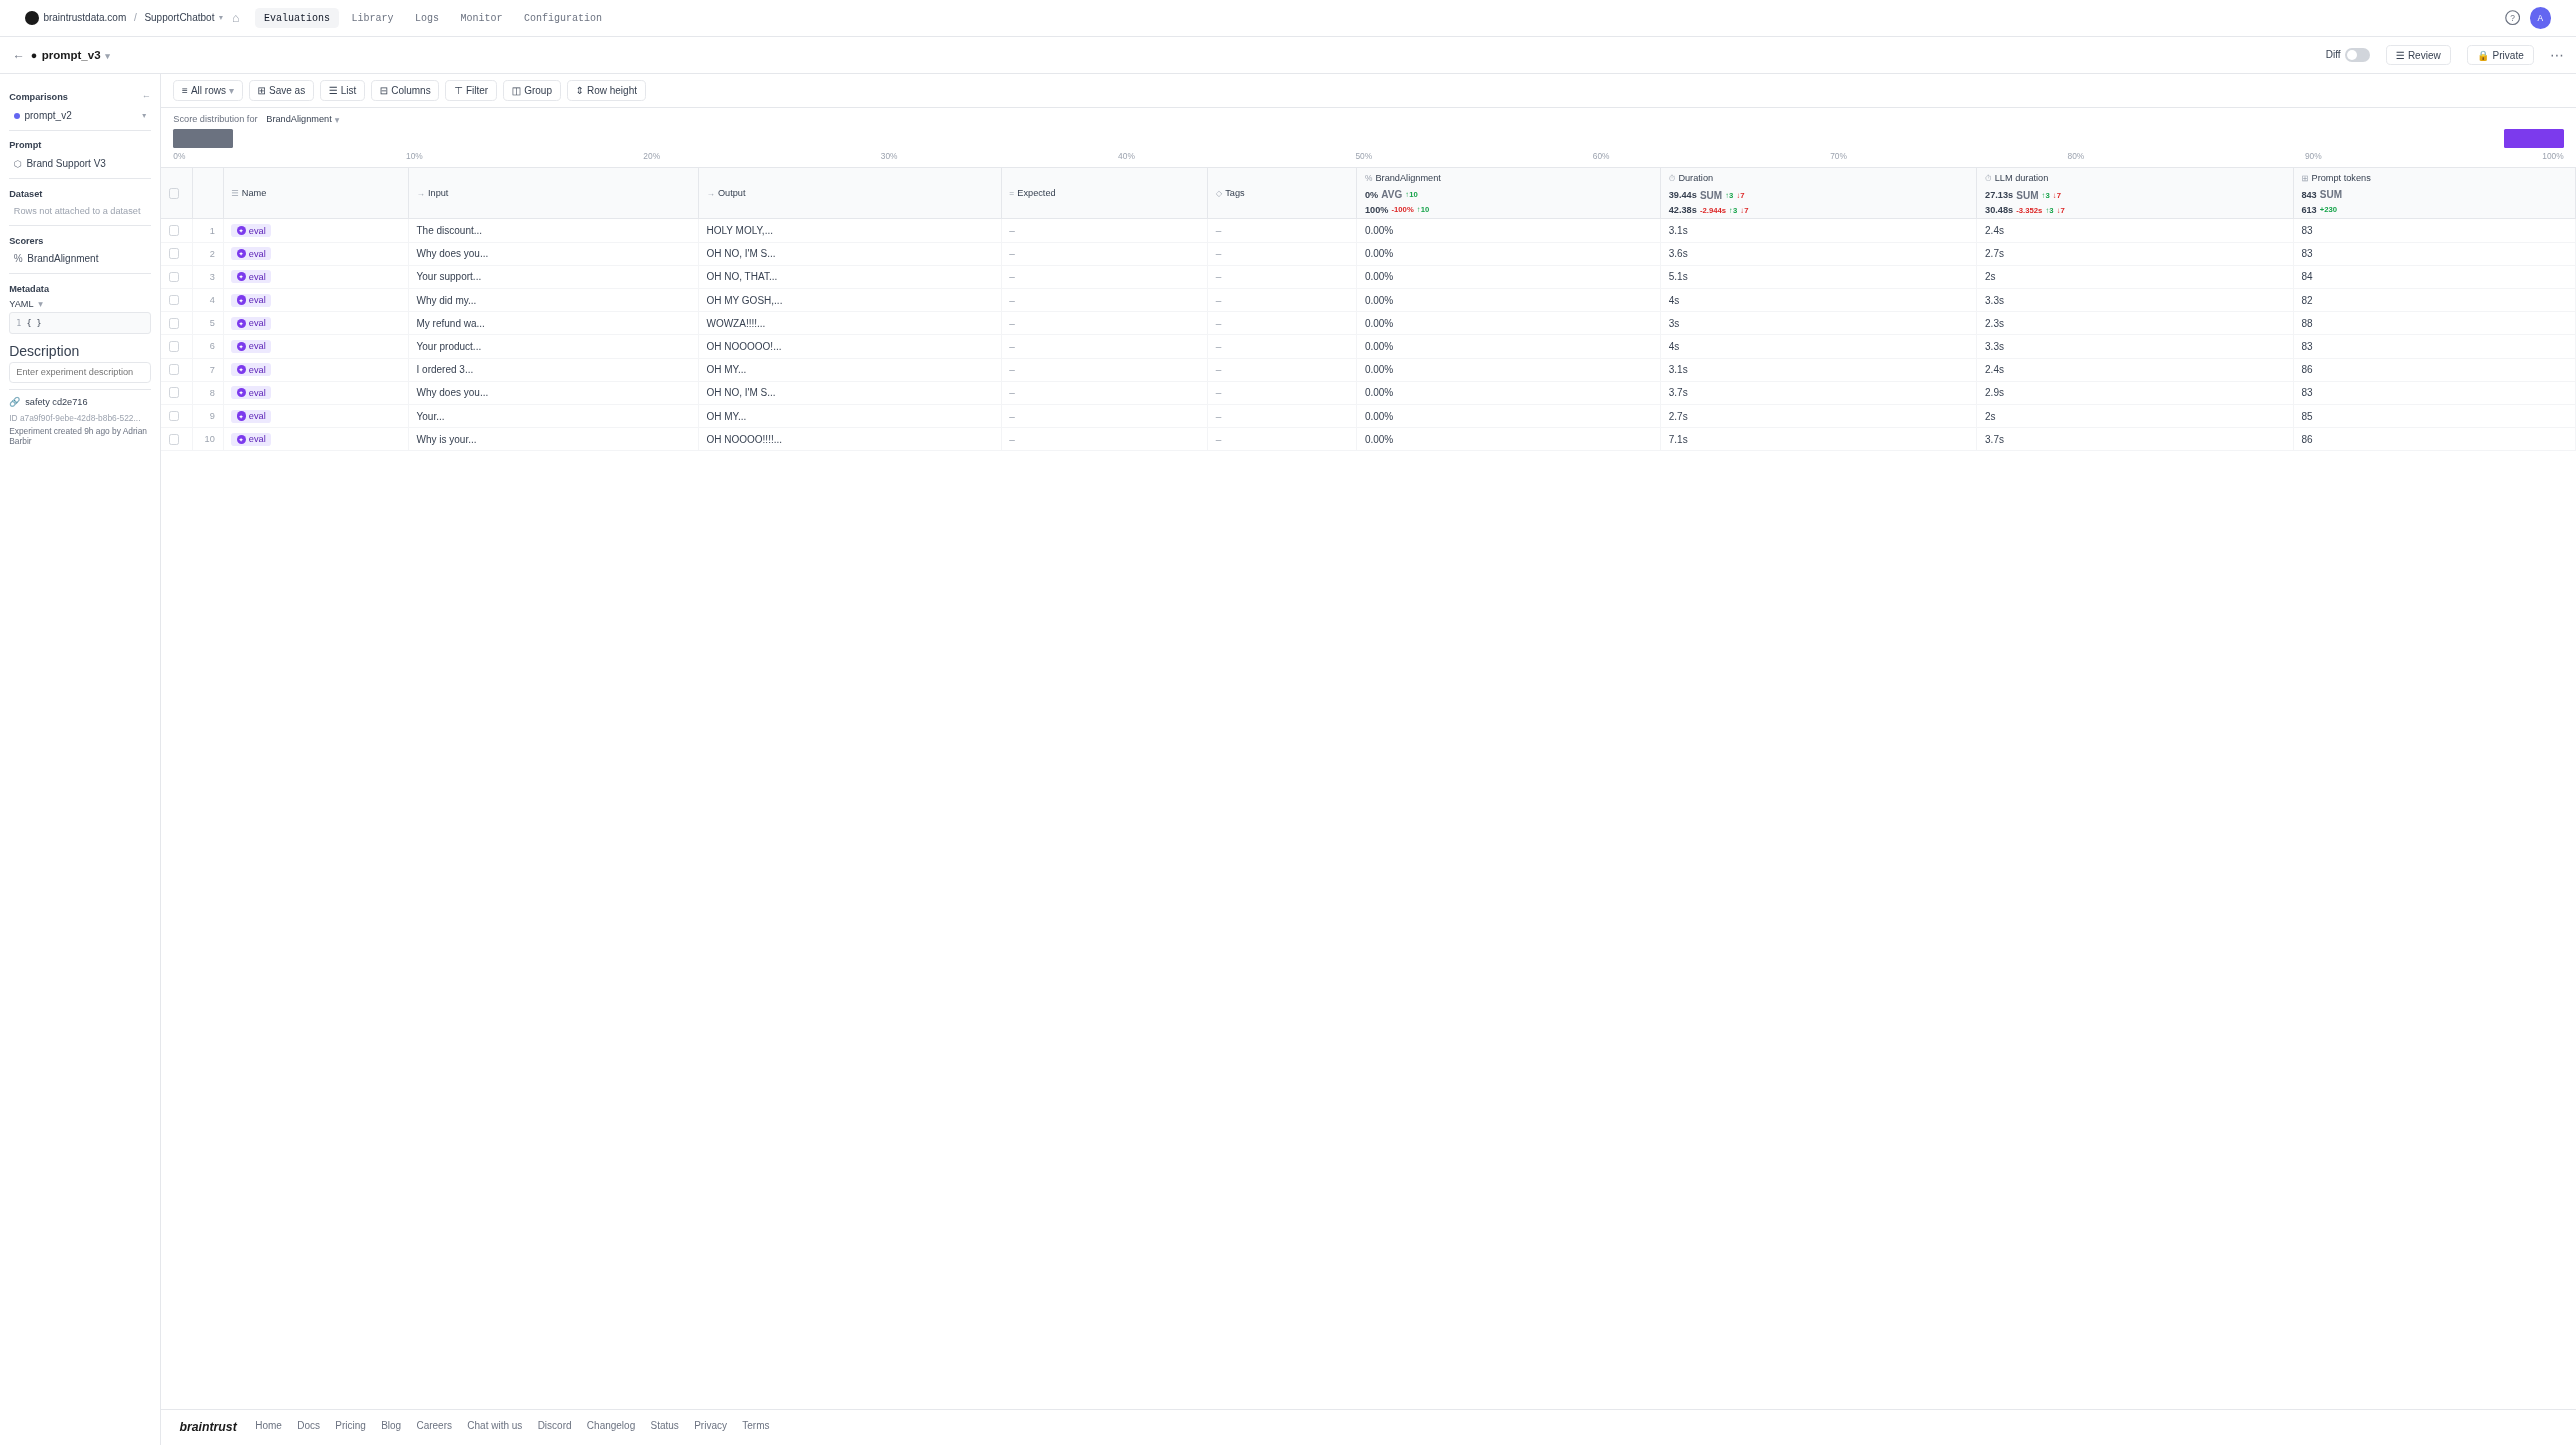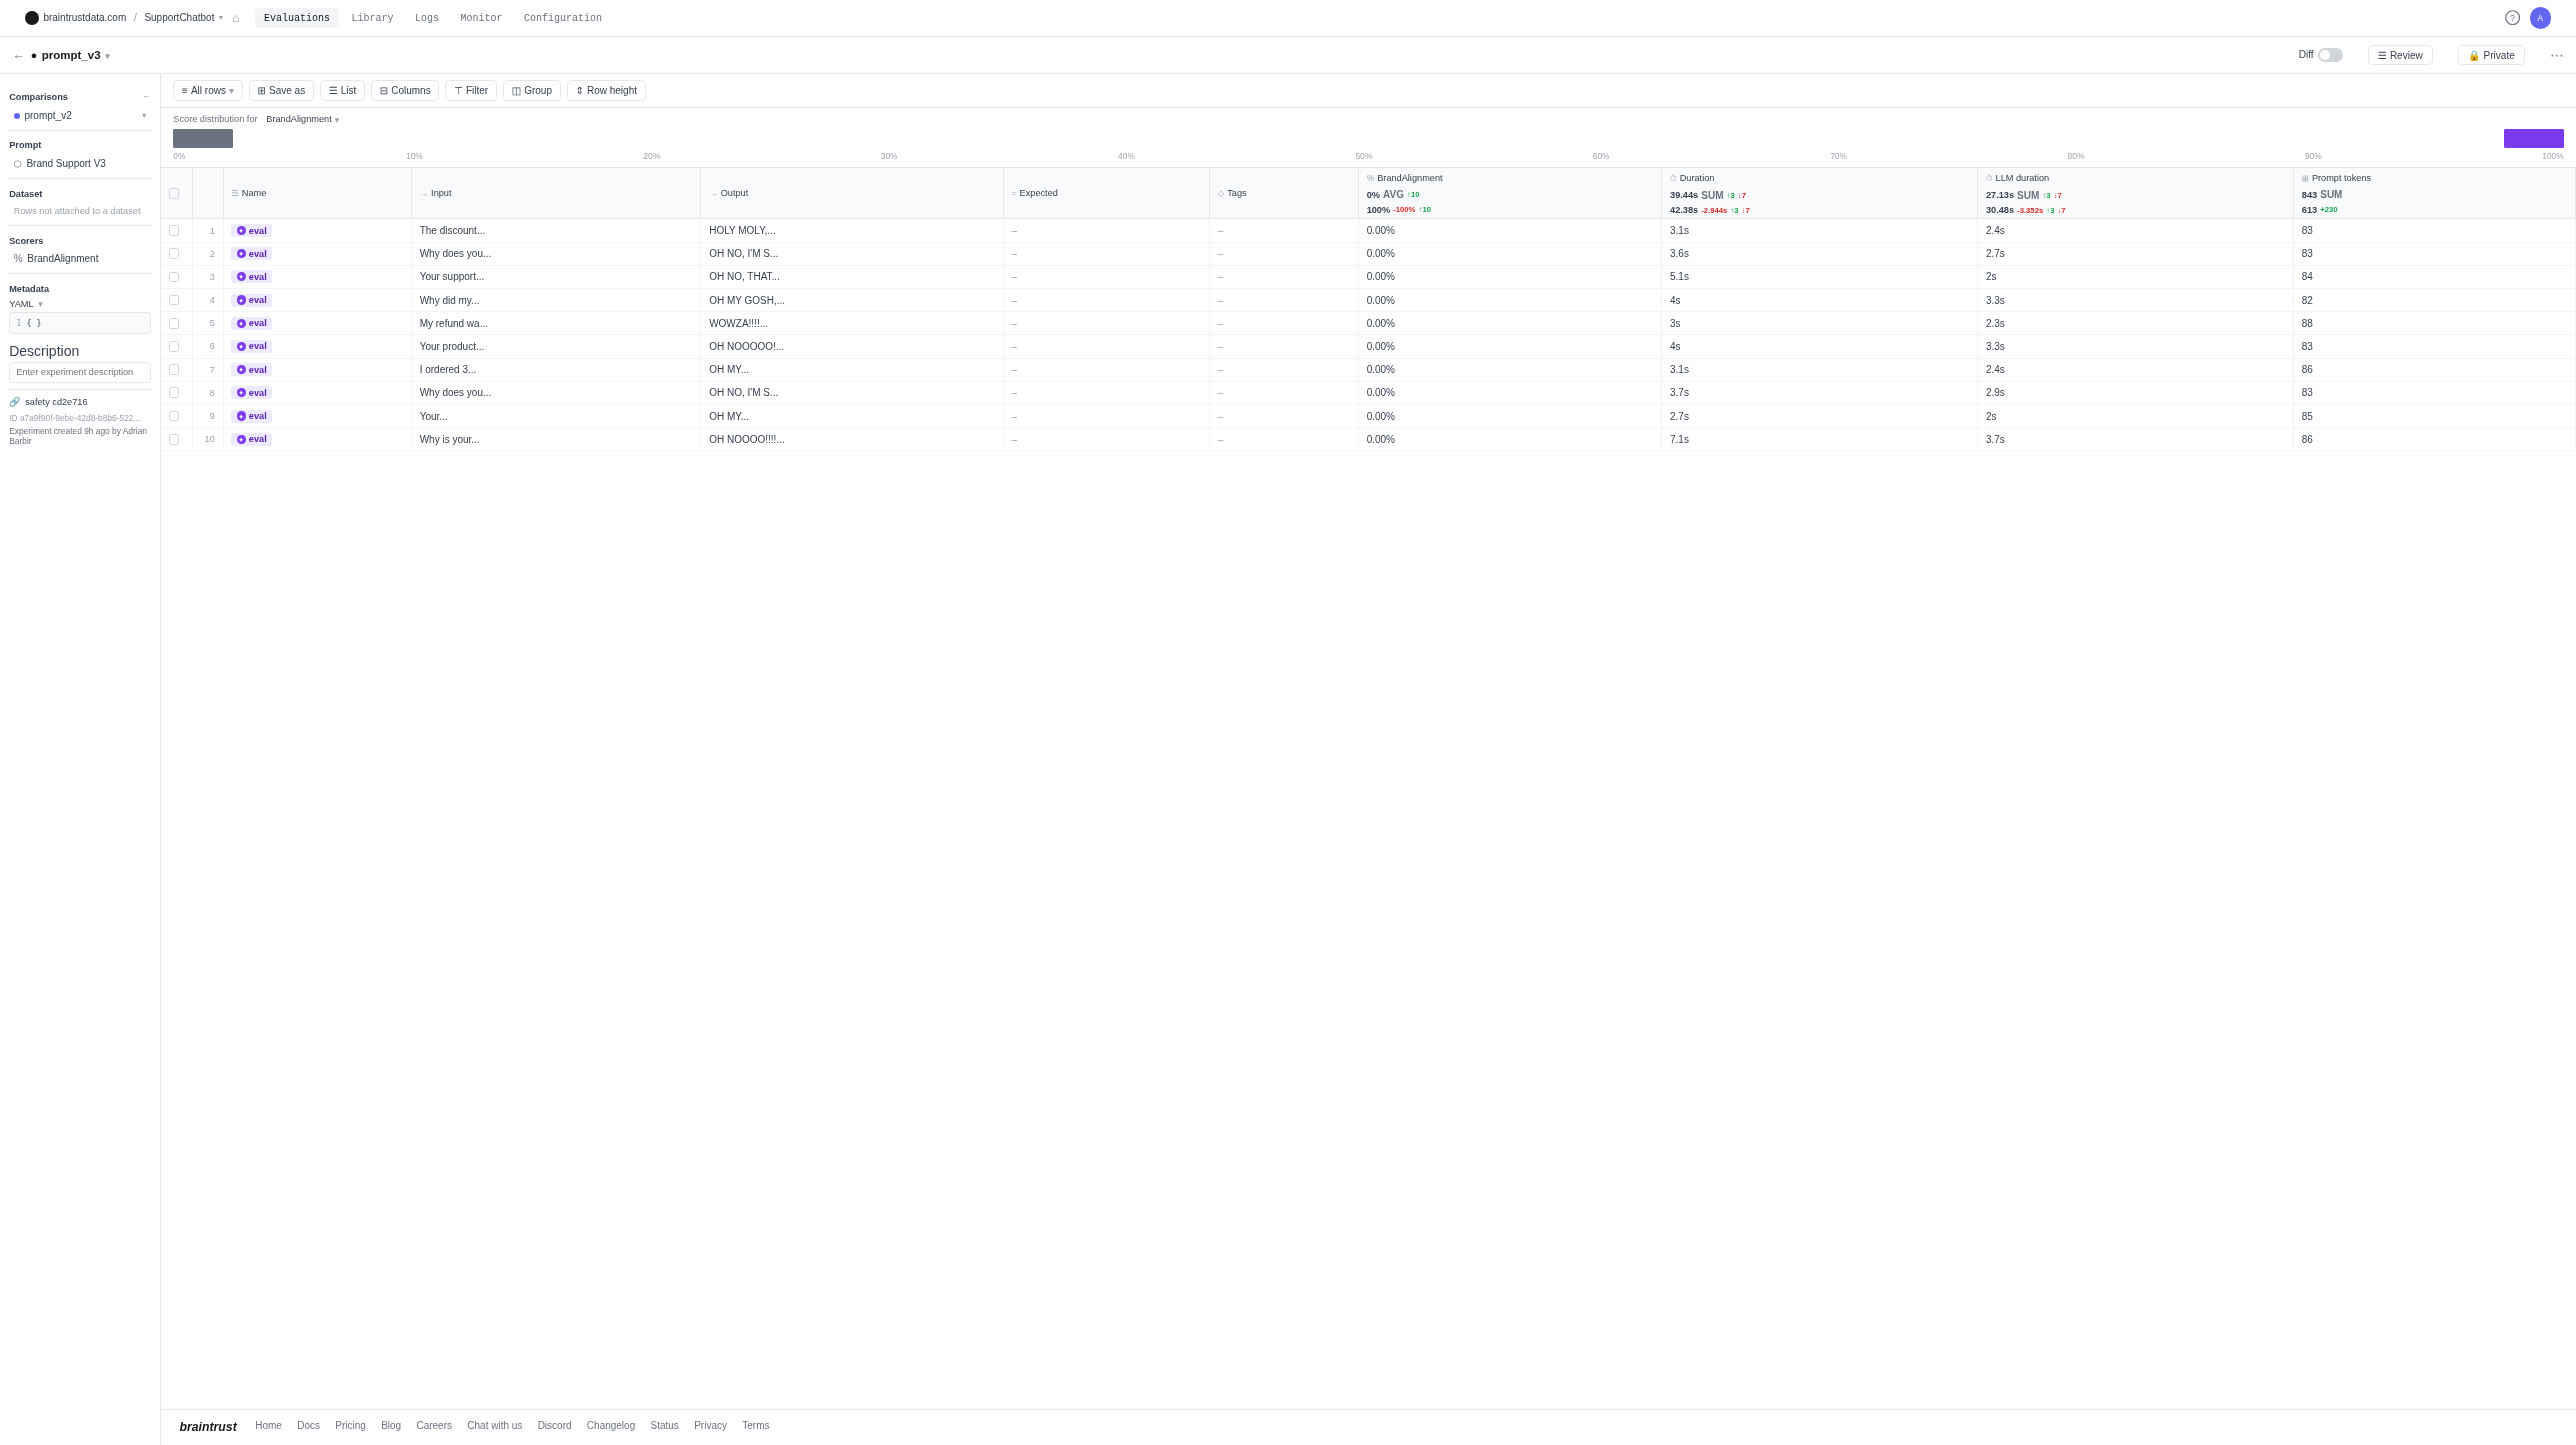--- a/index.html
+++ b/index.html
@@ -23,21 +23,21 @@
     .nav-avatar { width: 21.4px; height: 21.4px; background: #6366f1; border-radius: 50%; display: flex; align-items: center; justify-content: center; color: #fff; font-size: 8.4px; }
 
     
     .sub-header {
       display: flex; align-items: center; height: 37px; border-bottom: 0.8px solid #e5e7eb;
       padding: 0 12.3px; gap: 6.1px;
     }
     .back-btn { color: #6b7280; font-size: 12.3px; cursor: pointer; }
     .page-title { font-size: 11.5px; font-weight: 600; display: flex; align-items: center; gap: 4.6px; }
     .page-title-chevron { color: #9ca3af; font-size: 9.2px; }
-    .sub-header-right { margin-left: auto; display: flex; align-items: center; gap: 25px; }
+    .sub-header-right { margin-left: auto; display: flex; align-items: center; gap: 16px; }
     .diff-toggle { display: flex; align-items: center; gap: 4.6px; font-size: 10px; color: #374151; }
     .toggle-switch { width: 24.5px; height: 13.8px; background: #d1d5db; border-radius: 6.9px; position: relative; cursor: pointer; }
     .toggle-knob { width: 10.7px; height: 10.7px; background: #fff; border-radius: 50%; position: absolute; top: 1.5px; left: 1.5px; }
     .btn-outline { padding: 3.8px 9.2px; border: 0.8px solid #e5e7eb; border-radius: 4.6px; font-size: 10px; cursor: pointer; background: #fff; color: #374151; display: flex; align-items: center; gap: 3.1px; }
     .dots-btn { color: #6b7280; font-size: 13.8px; cursor: pointer; }
 
     
     .layout { display: flex; height: calc(100vh - 74px); }
 
     
@@ -78,21 +78,21 @@
     .score-axis { display: flex; justify-content: space-between; font-size: 8.4px; color: #9ca3af; }
 
     
     .table-container { flex: 1; overflow: auto; }
     table { width: 100%; border-collapse: collapse; font-size: 10px; }
     th { background: #f9fafb; border-bottom: 0.8px solid #e5e7eb; border-right: 0.8px solid #e5e7eb; padding: 0; position: sticky; top: 0; z-index: 10; }
     .th-inner { padding: 4.6px 7.7px; display: flex; align-items: center; gap: 3.1px; white-space: nowrap; font-weight: 500; color: #374151; font-size: 9.2px; }
     .th-icon { color: #9ca3af; font-size: 8.4px; }
     td { border-bottom: 0.8px solid #f3f4f6; border-right: 0.8px solid #f3f4f6; padding: 4.6px 7.7px; white-space: nowrap; color: #374151; }
     .row-num { color: #9ca3af; font-size: 9.2px; min-width: 23px; text-align: right; }
-    .eval-chip { display: inline-flex; align-items: center; gap: 3.1px; background: #ede9fe; color: #5b21b6; border-radius: 3.1px; padding: 1.5px 5.4px; font-size: 9.2px; font-weight: bold; }
+    .eval-chip { display: inline-flex; align-items: center; gap: 3.1px; background: #ede9fe; color: #5b21b6; border-radius: 3.1px; padding: 1.5px 5.4px; font-size: 9.2px; }
     .eval-chip-icon { width: 9.2px; height: 9.2px; background: #7c3aed; border-radius: 50%; display: flex; align-items: center; justify-content: center; }
     .eval-chip-star { color: #fff; font-size: 6.1px; }
     .dash { color: #9ca3af; }
     .score-zero { color: #374151; }
     .duration-val { color: #374151; }
 
     
     .th-stats { font-size: 8.4px; color: #6b7280; padding: 1.5px 7.7px 3.1px; }
     .th-stats-row { display: flex; align-items: center; gap: 3.1px; }
     .stats-green { color: #16a34a; font-size: 7.7px; }

